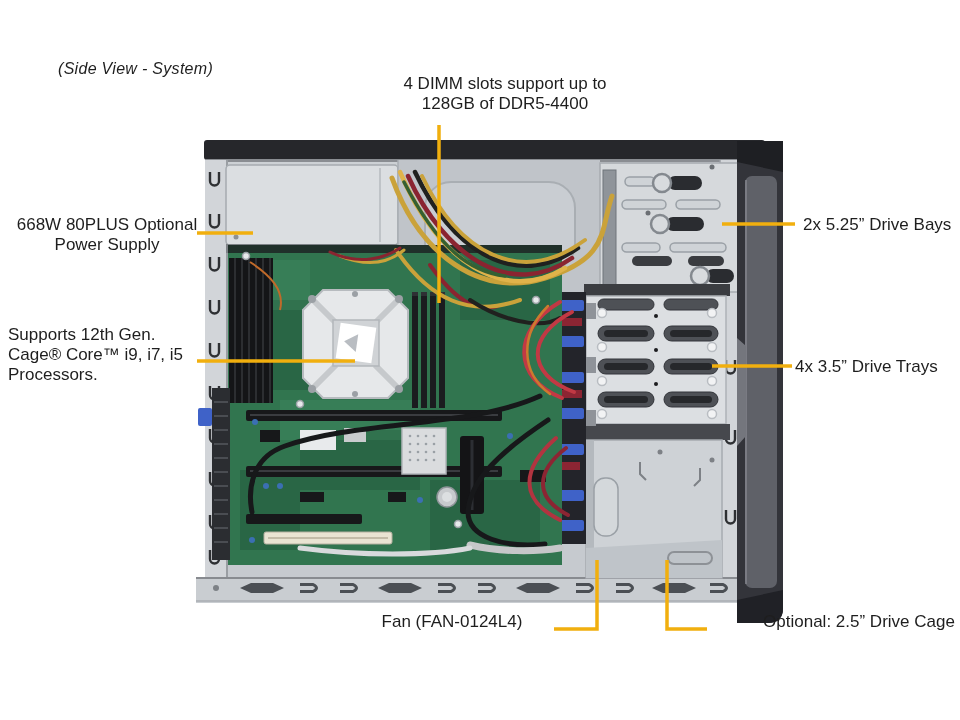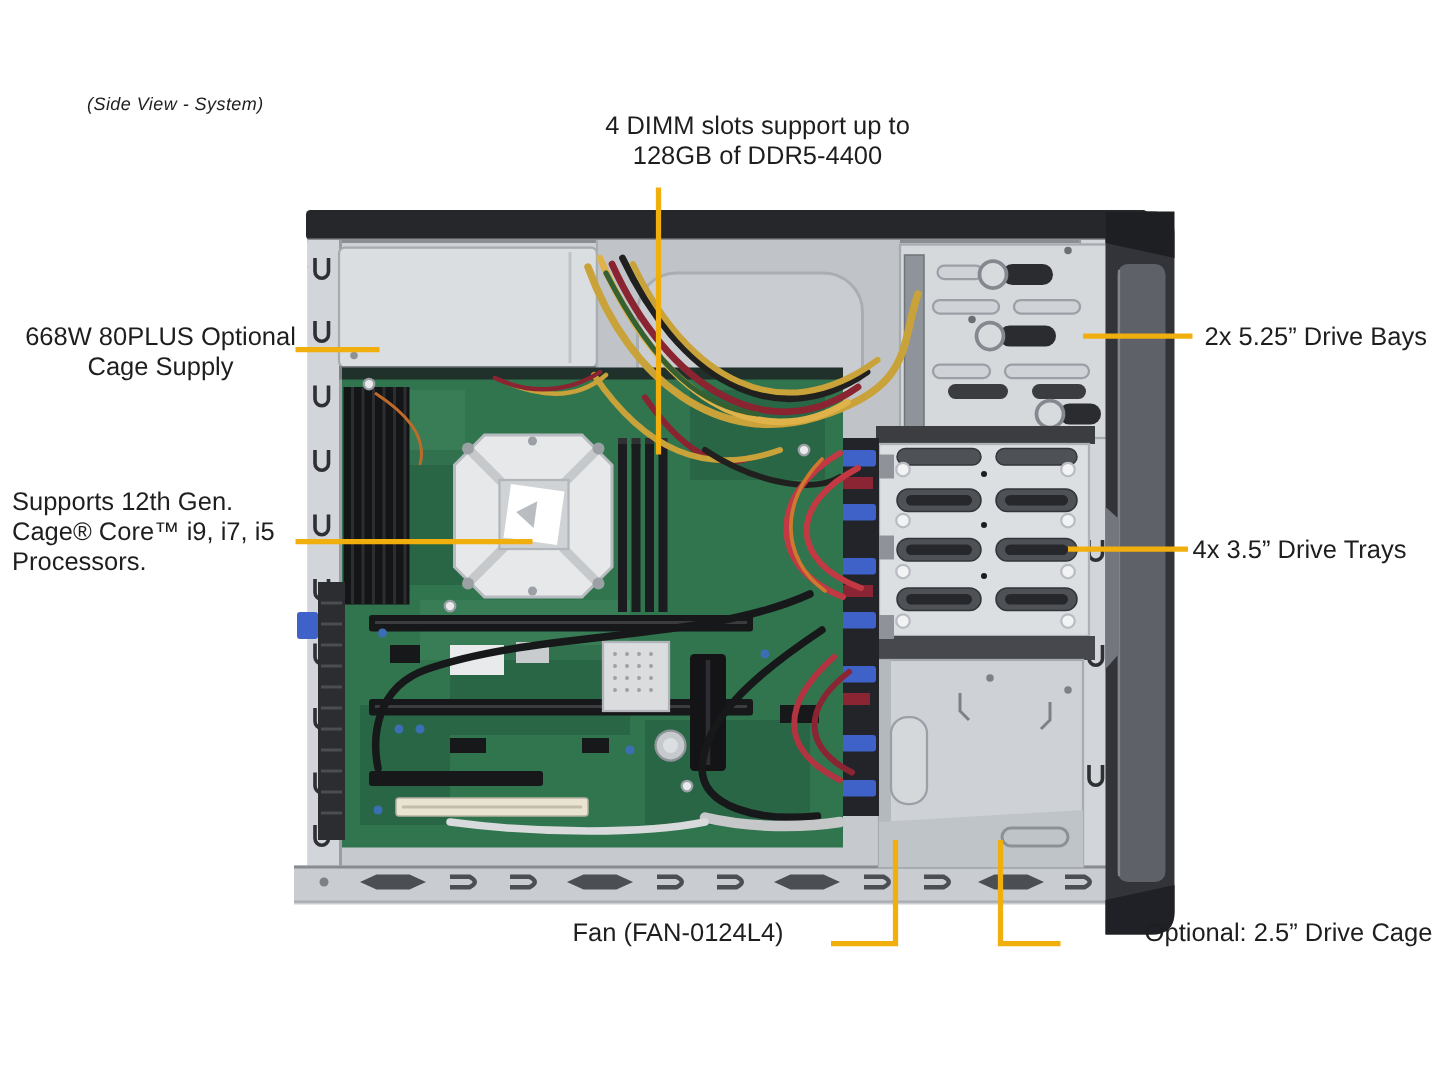--- a/index.html
+++ b/index.html
@@ -13,21 +13,21 @@
   }
   .illus { position:absolute; left:0; top:0; }
   .ann {
     position:absolute;
     font-size:17px; line-height:20px;
     color:var(--text-color);
     white-space:nowrap;
   }
   .ann.center { text-align:center; white-space:normal; }
   .ann.left { text-align:left; white-space:normal;margin-top:16px; }
-  .title { font-style:italic; font-size:12px; letter-spacing:0.3px; }
+  .title { font-style:italic; font-size:16px; letter-spacing:0.3px; }
 </style>
 </head>
 <body>
 
 <div class="stage">
 
   <svg class="illus" width="960" height="720" viewBox="0 0 960 720">
     <defs>
       <path id="ucut" d="M0,0 v9 a4.5,4.5 0 0 0 9,0 v-9" fill="none" stroke="#2E3033" stroke-width="2.4"></path>
       <polygon id="leafslot" points="0,5 11,0 33,0 44,5 33,10 11,10" fill="#4B4F54"></polygon>
@@ -405,21 +405,21 @@
 
   <div class="ann title" style="left:58px; top:59px;">(Side View - System)</div>
 
   <div class="ann center" style="left:355px; top:74px; width:300px;">
     <div>4 DIMM slots support up to</div>
     <div>128GB of DDR5-4400</div>
   </div>
 
   <div class="ann center" style="left:7px; top:215px; width:200px;">
     <div>668W 80PLUS Optional</div>
-    <div>Cage Supply</div>
+    <div>Power Supply</div>
   </div>
 
   <div class="ann left" style="left:8px; top:309px; width:200px;">
     <div>Supports 12th Gen.</div>
     <div>Cage® Core™ i9, i7, i5</div>
     <div>Processors.</div>
   </div>
 
   <div class="ann" style="left:803px; top:215px;">2x 5.25” Drive Bays</div>
 

